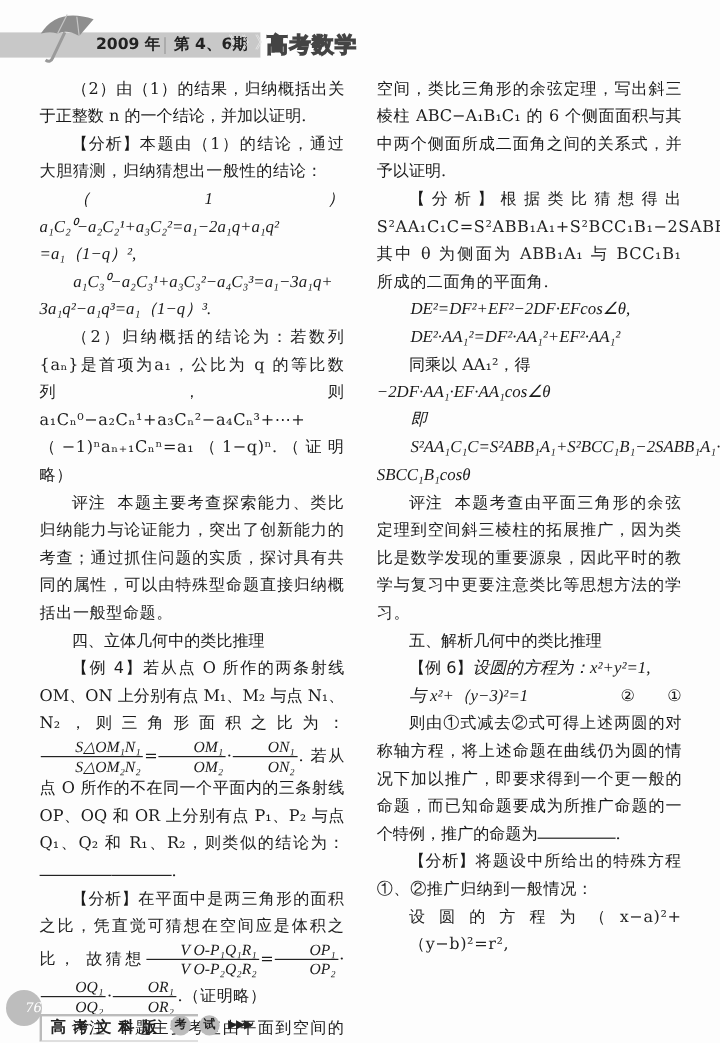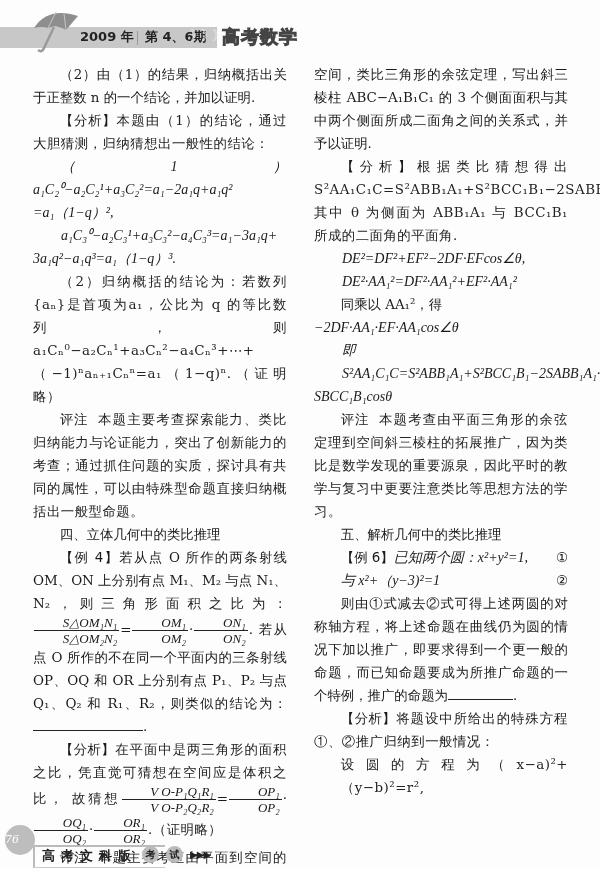--- a/index.html
+++ b/index.html
@@ -23,21 +23,21 @@
   .b{font-weight:normal;font-family:"DejaVu Sans",sans-serif;}
   .kai{font-family:"DejaVu Serif",serif;font-style:normal;color:#222;letter-spacing:0.5px;}
   .m{font-style:italic;font-family:"Liberation Serif",serif;font-size:14px;}
   .blank{display:inline-block;border-bottom:1px solid #222;height:14px;vertical-align:baseline;}
   .eqnum{float:right;}
   .frac{display:inline-block;vertical-align:middle;text-align:left;font-style:italic;font-family:"Liberation Serif",serif;font-size:13px;line-height:15px;margin:0 1px;}
   .frac .num{display:block;border-bottom:1px solid #222;padding:0 2px;}
   .frac .den{display:block;padding:0 2px;}
   .footer{position:absolute;left:0;top:820px;width:260px;height:49px;}
   .page-circle{position:absolute;left:5px;top:5px;width:30px;height:30px;border-radius:50%;background:#bdbdbd;
-               color:#fff;font-size:11px;text-align:left;line-height:30px;font-family:"DejaVu Serif",serif;font-style:italic;}
+               color:#fff;font-size:11px;text-align:right;line-height:30px;font-family:"DejaVu Serif",serif;font-style:italic;}
   .footer-bar{position:absolute;left:33px;top:25px;width:130px;height:20px;border-top:2px solid #bbb;border-left:2px solid #bbb;border-bottom:1px solid #ccc;}
   .footer-text{position:absolute;left:42px;top:27px;font-family:"DejaVu Sans",sans-serif;font-weight:bold;font-size:13px;letter-spacing:6px;color:#222;}
   .footer-seal{position:absolute;top:26px;width:17px;height:17px;border-radius:50%;background:#bbb;font-family:"DejaVu Sans",sans-serif;font-size:10px;text-align:center;line-height:17px;color:#222;font-weight:bold;}
   .footer-arrows{position:absolute;left:190px;top:29px;font-size:10px;color:#222;letter-spacing:-1px;}
 </style>
 </head>
 <body>
 
 <div class="header">
   <div class="header-band"></div>
@@ -76,36 +76,36 @@
     <span class="b">【分析】</span><span class="kai">在平面中是两三角形的面积之比，凭直觉可猜想在空间应是体积之比，</span>
     <span class="kai">故猜想</span><span class="frac"><span class="num">V O-P₁Q₁R₁</span><span class="den">V O-P₂Q₂R₂</span></span>=<span class="frac"><span class="num">OP₁</span><span class="den">OP₂</span></span>·<span class="frac"><span class="num">OQ₁</span><span class="den">OQ₂</span></span>·<span class="frac"><span class="num">OR₁</span><span class="den">OR₂</span></span><span class="kai">.（证明略）</span>
   </p>
   <p class="p ind">
     <span class="b">评注</span>&nbsp;&nbsp;<span class="kai">本题主要考查由平面到空间的类比. 要求考生由平面上三角形面积比的结论类比得出空间三棱锥体积比的相应结论. 有意思的是，2004 年广东高考数学试卷中又出现本题相类似的题目.</span>
   </p>
 
 </div>
 
 <div class="col right">
-  <p class="p">空间，类比三角形的余弦定理，写出斜三棱柱 ABC−A₁B₁C₁ 的 3 个侧面面积与其中两个侧面所成二面角之间的关系式，并予以证明.</p>
+  <p class="p">空间，类比三角形的余弦定理，写出斜三棱柱 ABC−A₁B₁C₁ 的 6 个侧面面积与其中两个侧面所成二面角之间的关系式，并予以证明.</p>
   <p class="p ind">
     <span class="b">【分析】</span><span class="kai">根据类比猜想得出 S²AA₁C₁C=S²ABB₁A₁+S²BCC₁B₁−2SABB₁A₁·SBCC₁B₁cosθ. 其中 θ 为侧面为 ABB₁A₁ 与 BCC₁B₁ 所成的二面角的平面角.</span>
   </p>
   <p class="p ind2 m">DE²=DF²+EF²−2DF·EFcos∠θ,</p>
   <p class="p ind2 m">DE²·AA₁²=DF²·AA₁²+EF²·AA₁²</p>
   <p class="p ind2">同乘以 AA₁²，得</p>
   <p class="p m">−2DF·AA₁·EF·AA₁cos∠θ</p>
   <p class="p ind2 m">即 S²AA₁C₁C=S²ABB₁A₁+S²BCC₁B₁−2SABB₁A₁·</p>
   <p class="p m">SBCC₁B₁cosθ</p>
   <p class="p ind">
     <span class="b">评注</span>&nbsp;&nbsp;<span class="kai">本题考查由平面三角形的余弦定理到空间斜三棱柱的拓展推广，因为类比是数学发现的重要源泉，因此平时的教学与复习中更要注意类比等思想方法的学习。</span>
   </p>
   <p class="p ind b">五、解析几何中的类比推理</p>
   <p class="p ind">
-    <span class="b">【例 6】</span><span class="m">已知两个圆：x²+y²=1,</span><span class="eqnum">①</span>
+    <span class="b">【例 6】</span><span class="m">设圆的方程为：x²+y²=1,</span><span class="eqnum">①</span>
   </p>
   <p class="p ind2">
     <span class="m">与 x²+（y−3)²=1</span><span class="eqnum">②</span>
   </p>
   <p class="p ind">
     <span>则由①式减去②式可得上述两圆的对称轴方程，将上述命题在曲线仍为圆的情况下加以推广，即要求得到一个更一般的命题，而已知命题要成为所推广命题的一个特例，推广的命题为</span><span class="blank" style="width:65px"></span><span>.</span>
   </p>
   <p class="p ind">
     <span class="b">【分析】</span><span class="kai">将题设中所给出的特殊方程①、②推广归纳到一般情况：</span>
   </p>

